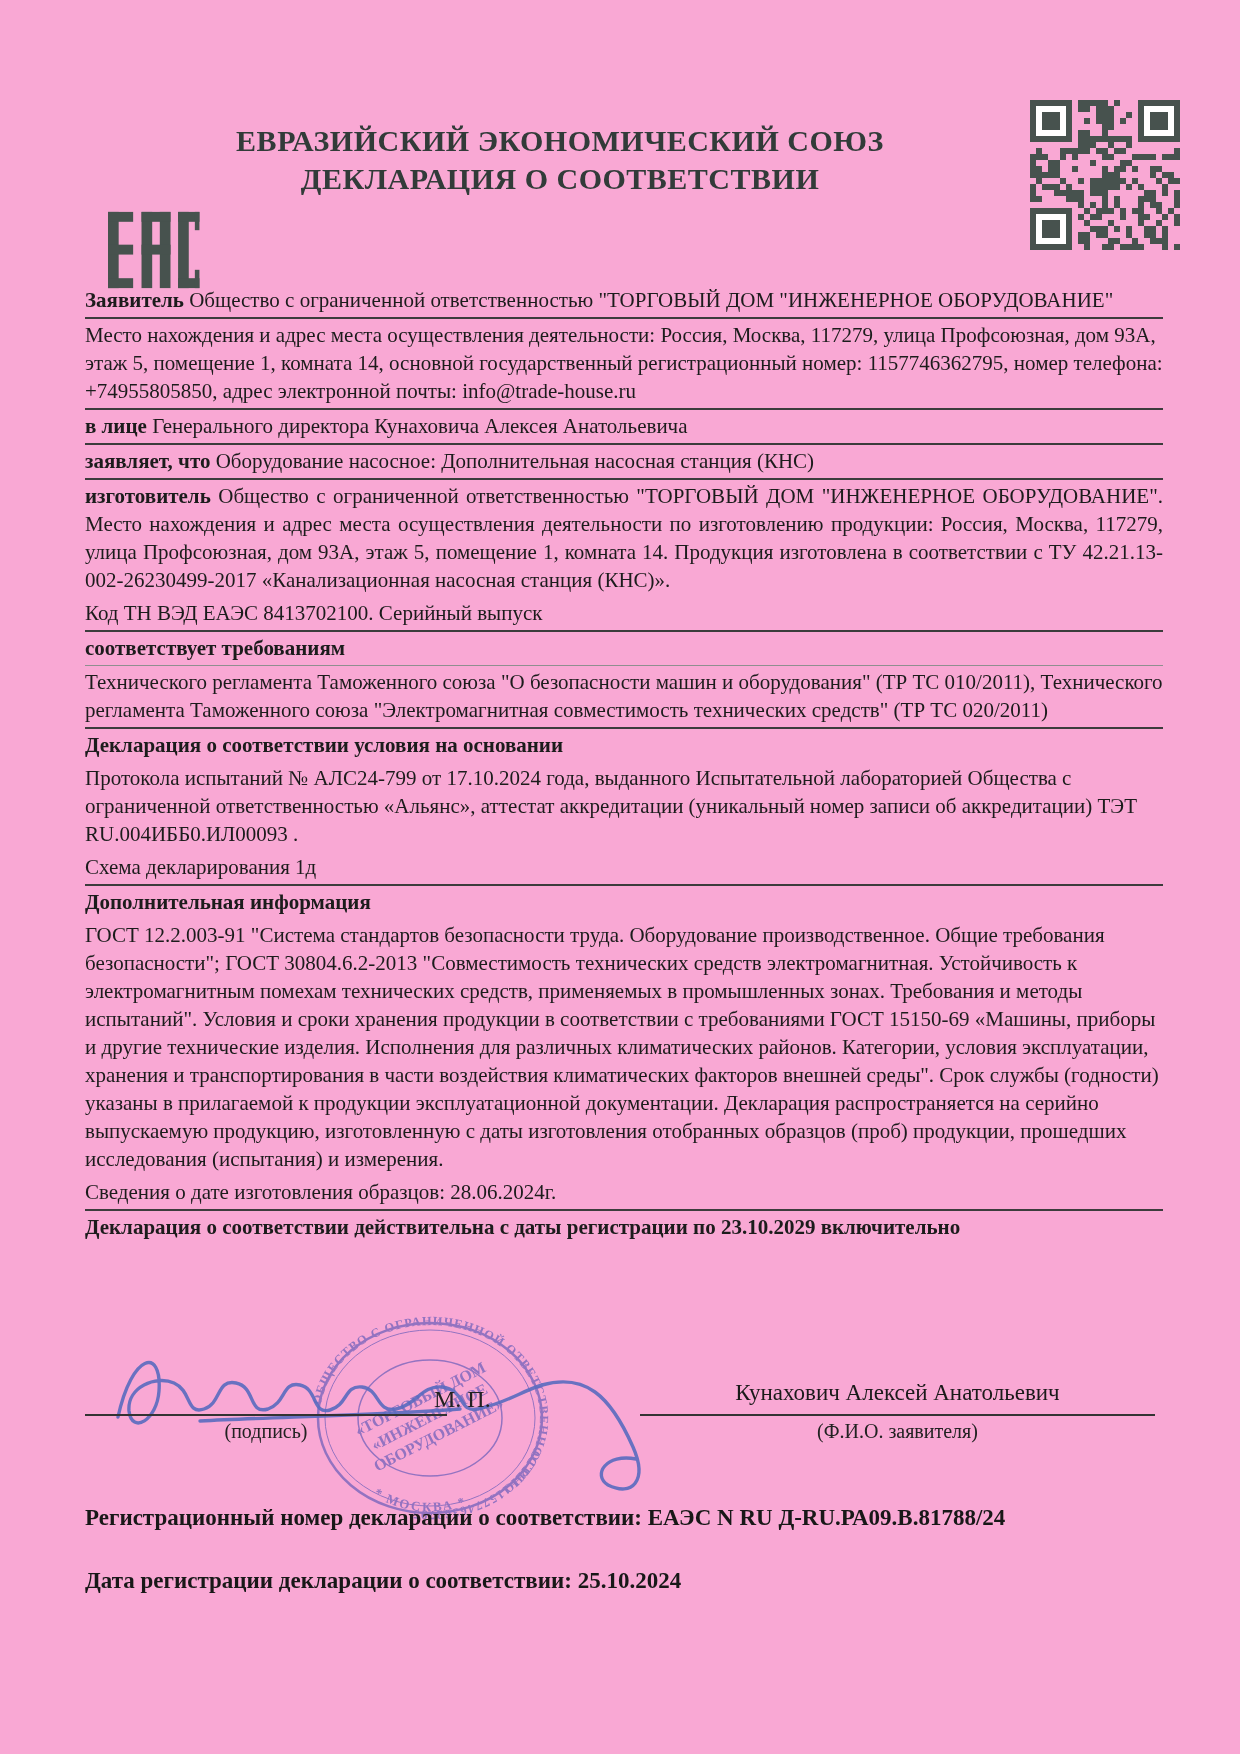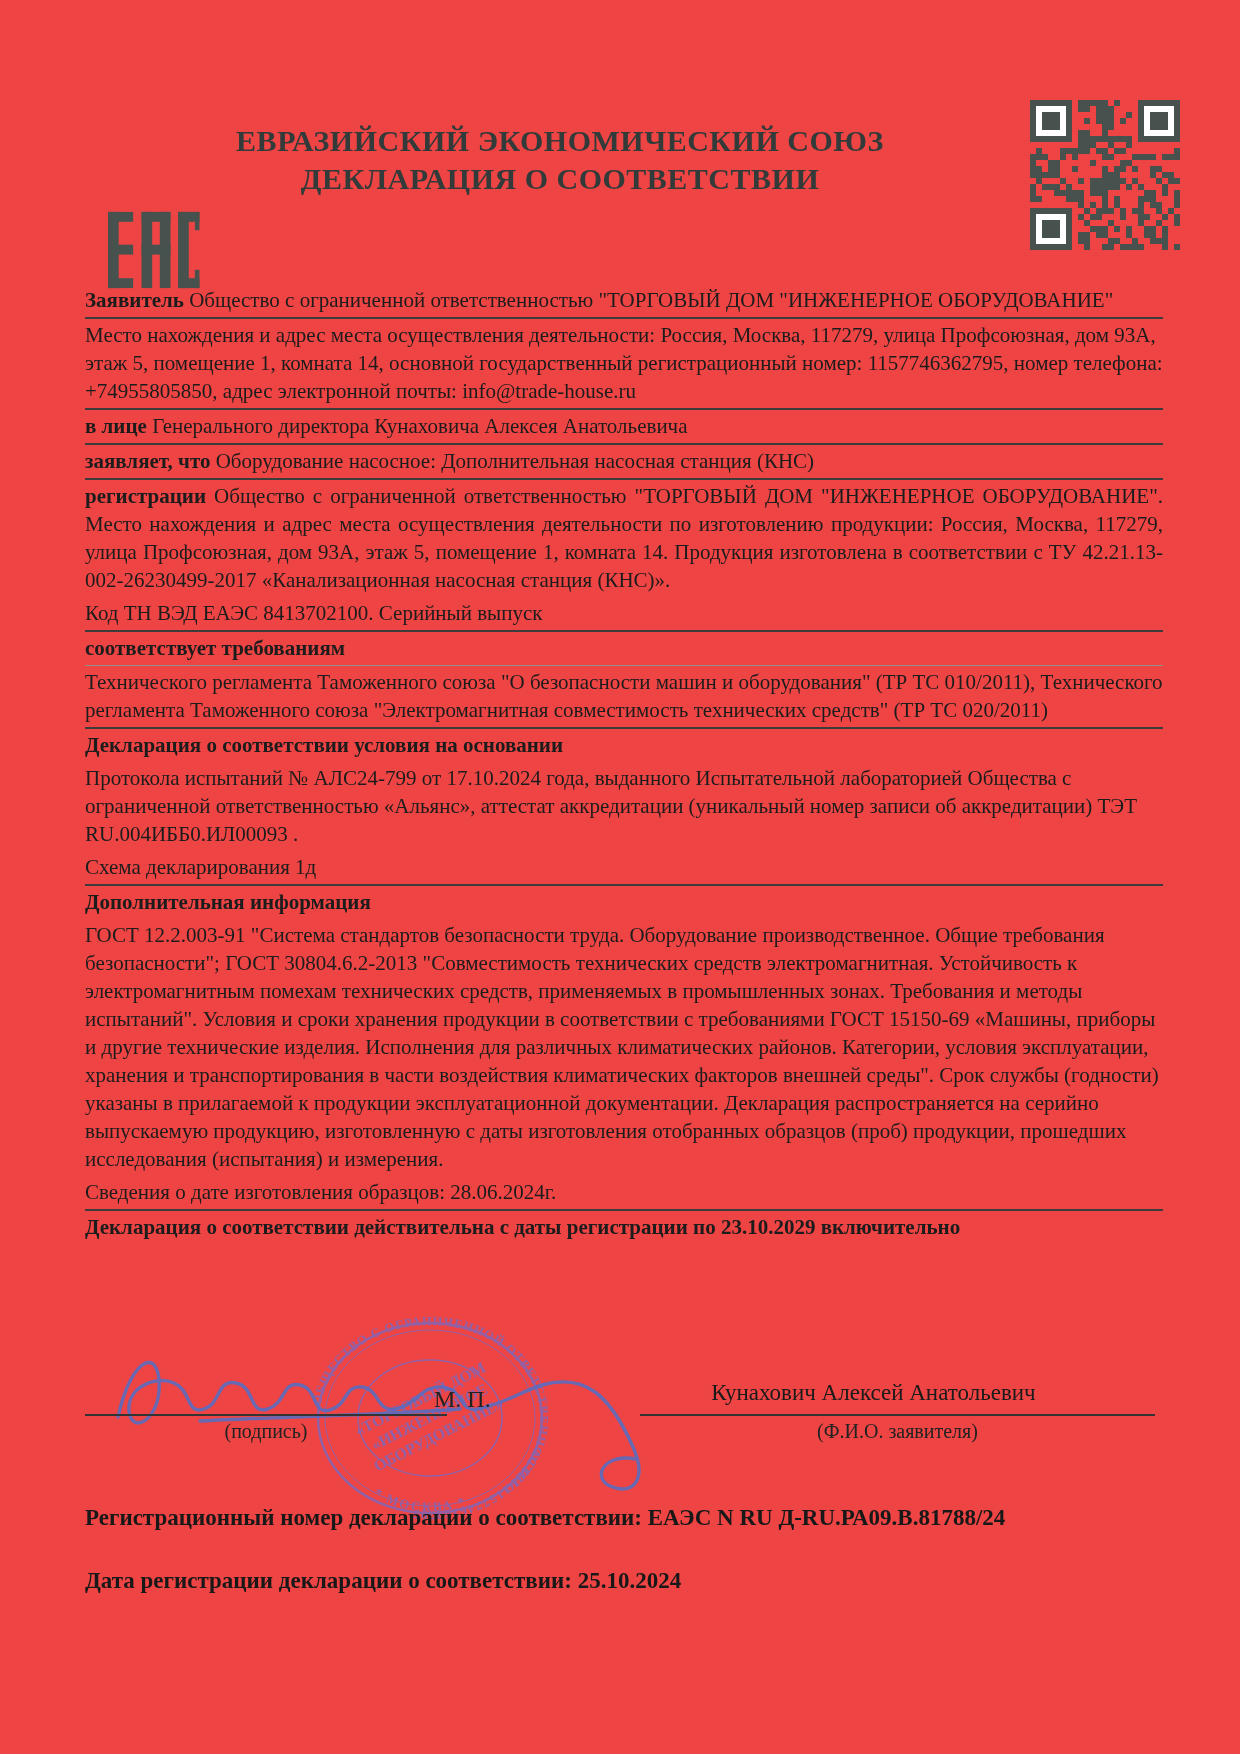--- a/index.html
+++ b/index.html
@@ -1,20 +1,20 @@
 <!DOCTYPE html>
 <html><head>
 <meta charset="utf-8">
 <style>
   html,body{margin:0;padding:0;background:#e8e8e8;}
   .page{
     position:relative;
     width:1240px;height:1754px;
     margin:0 auto;
-    background:#ef4444;
+    background:#f9a8d4;
     font-family:"Liberation Serif", serif;
     color:#1c1c1c;
     overflow:hidden;
   }
   
   .title-block{
     position:absolute;left:160px;top:122px;width:800px;
     text-align:center;font-weight:bold;font-size:30px;line-height:38px;
     color:#323b39;letter-spacing:.5px;
   }
@@ -32,21 +32,21 @@
   .hdr{font-weight:bold;}
   .just{text-align:justify;}
   
   .sig-line{position:absolute;top:1414px;border-bottom:2px solid #333;}
   .sig-line.left{left:85px;width:362px;}
   .sig-line.right{left:640px;width:515px;}
   .caption{position:absolute;top:1420px;font-size:20px;text-align:center;color:#222;}
   .caption.left{left:85px;width:362px;}
   .caption.right{left:640px;width:515px;}
   .mp{position:absolute;left:434px;top:1386px;font-size:24px;color:#222;}
-  .fio{position:absolute;left:616px;top:1380px;width:515px;text-align:center;font-size:23px;color:#1a1a1a;}
+  .fio{position:absolute;left:640px;top:1380px;width:515px;text-align:center;font-size:23px;color:#1a1a1a;}
   .stamp{position:absolute;left:295px;top:1300px;width:270px;height:235px;opacity:.82;}
   .signature{position:absolute;left:80px;top:1325px;width:640px;height:210px;}
   
   .footer-line{position:absolute;left:85px;font-weight:bold;font-size:23px;color:#181818;}
   .footer-line.reg{top:1505px;}
   .footer-line.date{top:1568px;}
 </style>
 </head>
 <body>
 
@@ -302,21 +302,21 @@
     </div>
     <div class="row rule">
       <span class="lbl">в лице</span>
       <span>Генерального директора Кунаховича Алексея Анатольевича</span>
     </div>
     <div class="row rule">
       <span class="lbl">заявляет, что</span>
       <span>Оборудование насосное: Дополнительная насосная станция (КНС)</span>
     </div>
     <div class="row just">
-      <span class="lbl">регистрации</span>
+      <span class="lbl">изготовитель</span>
       <span>Общество с ограниченной ответственностью "ТОРГОВЫЙ ДОМ "ИНЖЕНЕРНОЕ ОБОРУДОВАНИЕ". Место нахождения и адрес места осуществления деятельности по изготовлению продукции: Россия, Москва, 117279, улица Профсоюзная, дом 93А, этаж 5, помещение 1, комната 14. Продукция изготовлена в соответствии с ТУ 42.21.13-002-26230499-2017 «Канализационная насосная станция (КНС)».</span>
     </div>
     <div class="row rule">
       <span>Код ТН ВЭД ЕАЭС 8413702100. Серийный выпуск</span>
     </div>
     <div class="row rule-light hdr">
       <span>соответствует требованиям</span>
     </div>
     <div class="row rule">
       <span>Технического регламента Таможенного союза "О безопасности машин и оборудования" (ТР ТС 010/2011), Технического регламента Таможенного союза "Электромагнитная совместимость технических средств" (ТР ТС 020/2011)</span>

